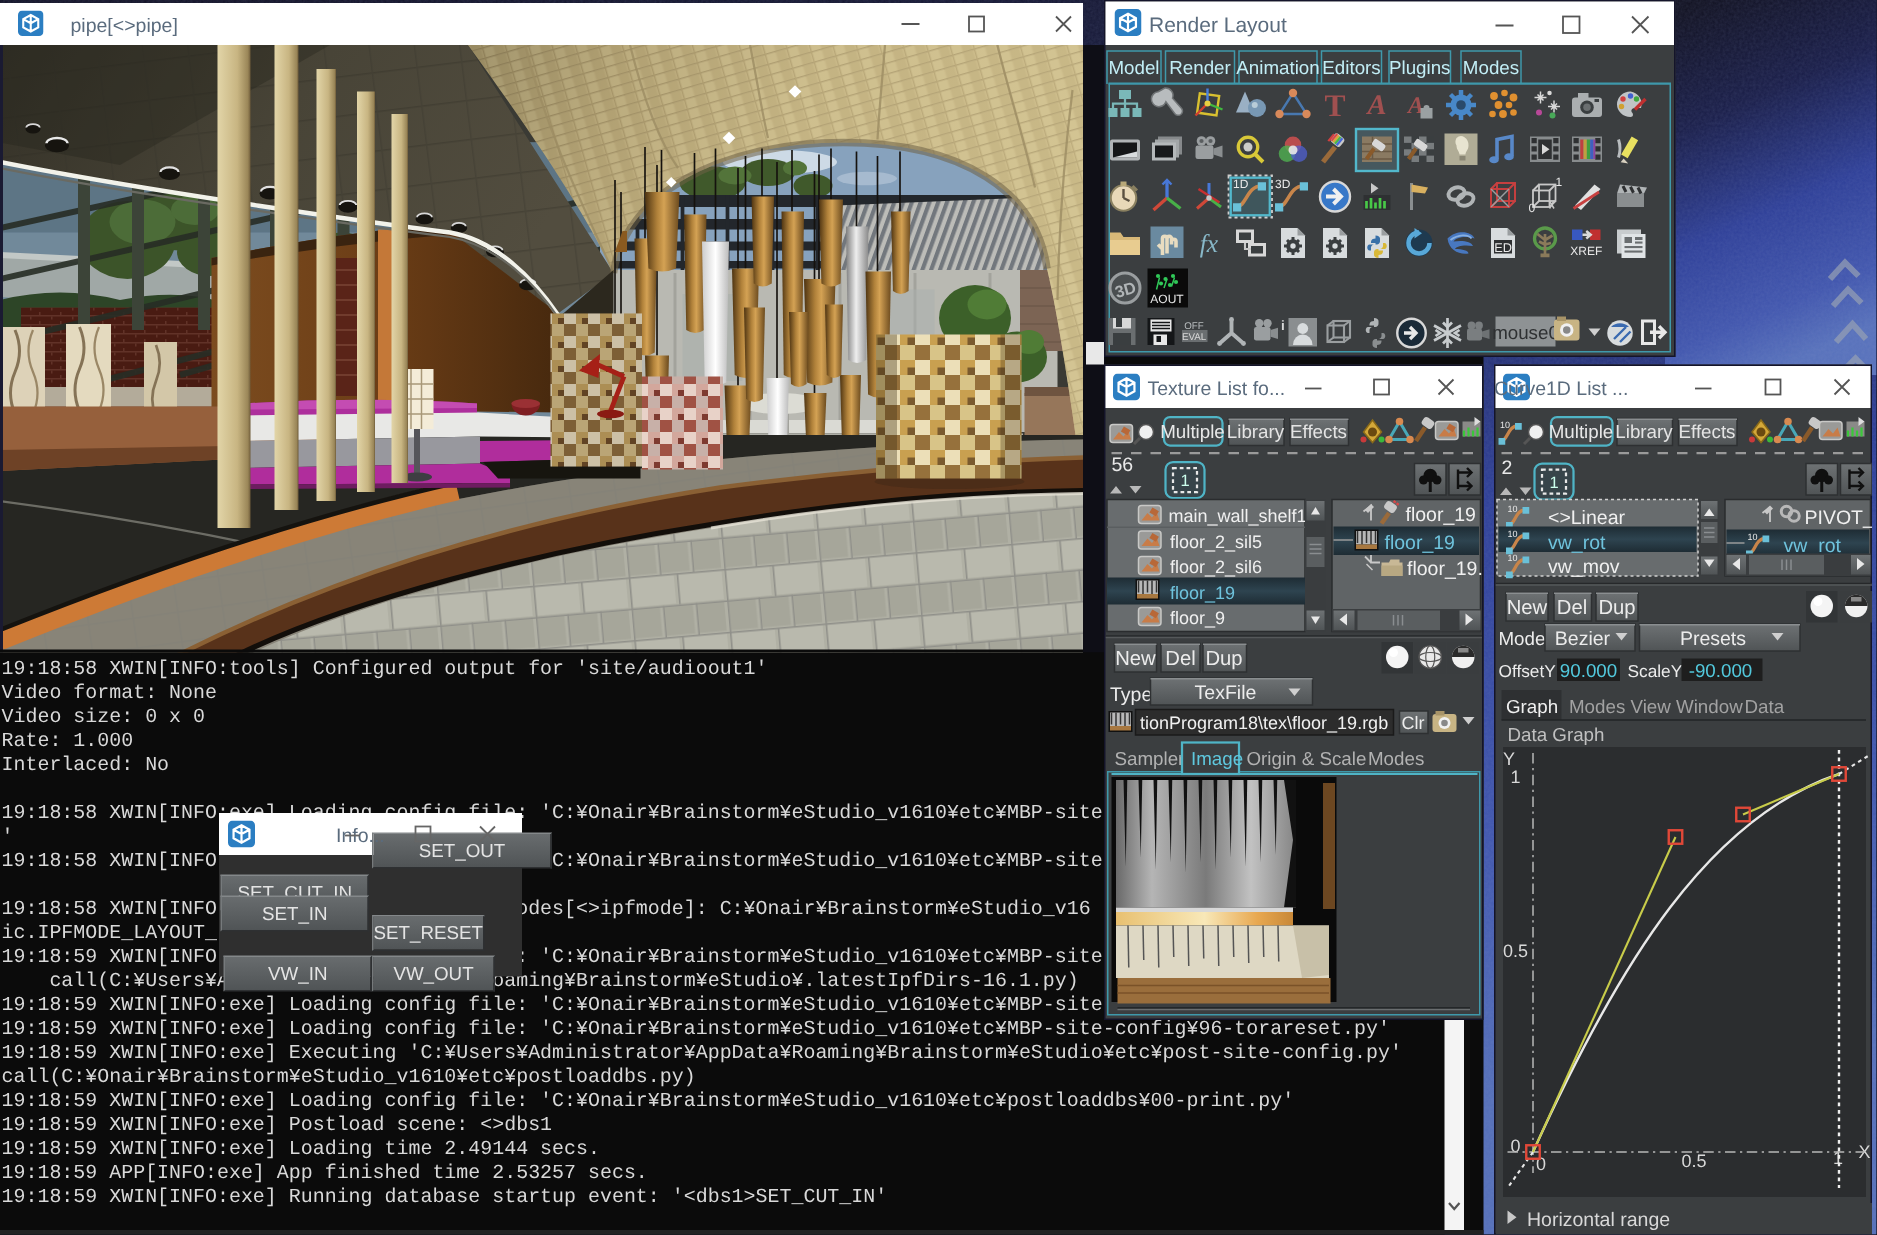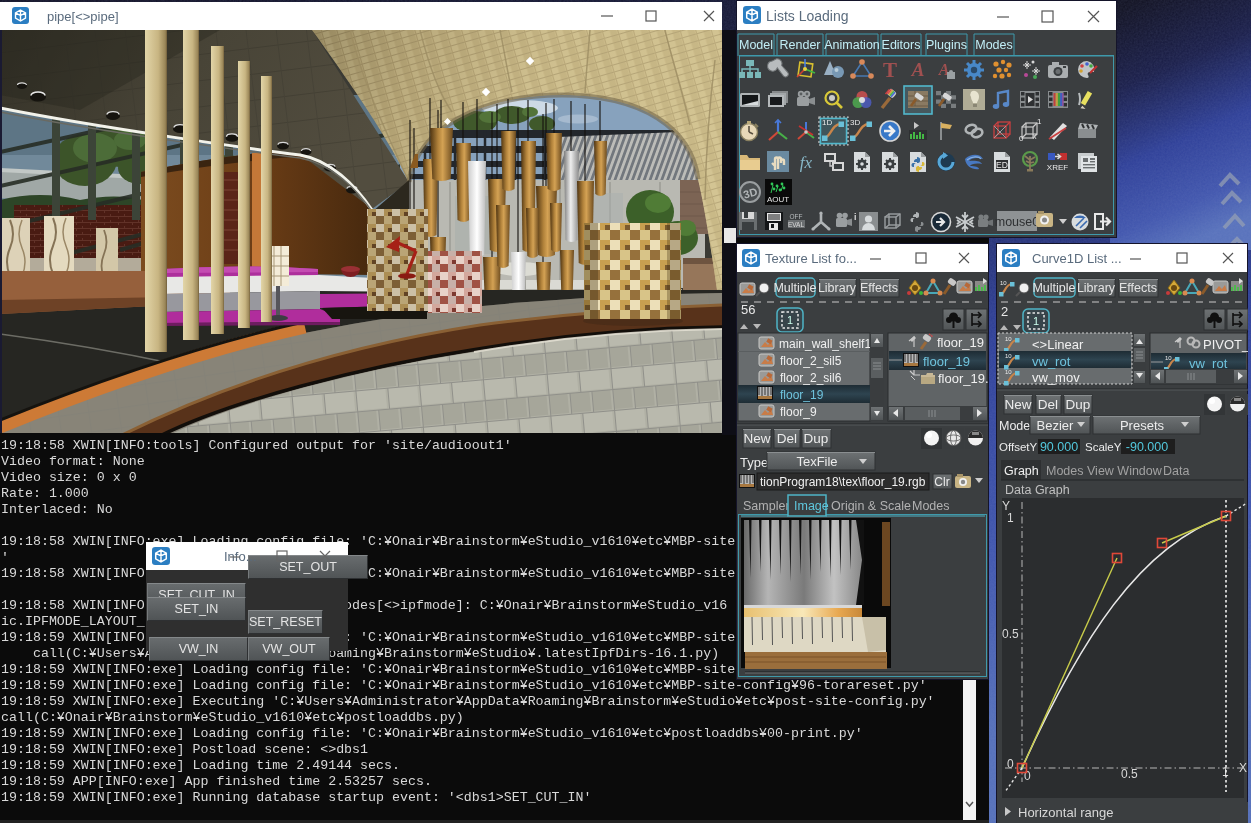--- a/index.html
+++ b/index.html
@@ -552,21 +552,21 @@
 <div class="gbtn" style="left:248px;top:598px;width:75px;height:24px;line-height:23px;z-index:11">SET_RESET</div>
 <div class="gbtn" style="left:149px;top:625px;width:99px;height:24px;line-height:23px;z-index:11">VW_IN</div>
 <div class="gbtn" style="left:248px;top:625px;width:82px;height:24px;line-height:23px;z-index:11">VW_OUT</div>
 
 <div class="panel" style="left:736px;top:0;width:381px;height:238px;z-index:5;border:1px solid #14142a;"></div>
 <div class="titlebar" style="left:737px;top:1px;width:379px;height:29px;z-index:6"></div>
 <svg class="abs" style="left:743px;top:6px;z-index:7" width="18" height="18" viewBox="0 0 17 17">
     <rect width="17" height="17" rx="3" fill="#2b7ec2"></rect>
     <path d="M8.5 3 L13.5 5.8 L13.5 11.2 L8.5 14 L3.5 11.2 L3.5 5.8 Z M8.5 3 L8.5 8.5 M3.5 5.8 L8.5 8.5 L13.5 5.8 M8.5 14 L8.5 8.5" fill="none" stroke="#fff" stroke-width="1.4"></path>
   </svg>
-<div class="ttext" style="left:766px;top:8px;z-index:7;font-size:14px;">Lists Loading</div>
+<div class="ttext" style="left:766px;top:8px;z-index:7;font-size:14px;">Render Layout</div>
 <svg class="abs" style="left:985px;top:2px;z-index:7" width="130" height="28" viewBox="0 0 130 28">
 <line x1="12" y1="15" x2="24" y2="15" stroke="#555" stroke-width="1.2"></line>
 <rect x="57" y="9" width="11" height="11" fill="none" stroke="#555" stroke-width="1.2"></rect>
 <path d="M103,9 L114,20 M114,9 L103,20" stroke="#555" stroke-width="1.2"></path>
 </svg>
 <div class="tealborder" style="left:739px;top:55px;width:375px;height:180px;z-index:6"></div>
 
 <svg class="abs" style="left:737px;top:30px;z-index:7" width="380" height="208" viewBox="0 0 380 208" id="listsvg">
 <g font-family="Liberation Sans" font-size="12.5" fill="#c2eef6" text-anchor="middle">
 <g stroke="#3f99ab" fill="none">
@@ -1362,21 +1362,21 @@
 <line x1="8" y1="400" x2="243" y2="400" stroke="#1e2022" stroke-width="1"></line>
     <line x1="8" y1="401" x2="243" y2="401" stroke="#6a6e70" stroke-width="1"></line>
 </svg>
 
 <div class="panel" style="left:996px;top:243px;width:252px;height:580px;z-index:5;border:1px solid #14142a;"></div>
 <div class="titlebar" style="left:997px;top:244px;width:250px;height:28px;z-index:6"></div>
 <svg class="abs" style="left:1002px;top:249px;z-index:7" width="18" height="18" viewBox="0 0 17 17">
     <rect width="17" height="17" rx="3" fill="#2b7ec2"></rect>
     <path d="M8.5 3 L13.5 5.8 L13.5 11.2 L8.5 14 L3.5 11.2 L3.5 5.8 Z M8.5 3 L8.5 8.5 M3.5 5.8 L8.5 8.5 L13.5 5.8 M8.5 14 L8.5 8.5" fill="none" stroke="#fff" stroke-width="1.4"></path>
   </svg>
-<div class="ttext" style="left:996px;top:251px;z-index:7;font-size:13px;margin-left:36px;">Curve1D List ...</div>
+<div class="ttext" style="left:996px;top:251px;z-index:7;font-size:13px;">Curve1D List ...</div>
 <svg class="abs" style="left:1120px;top:244px;z-index:7" width="128" height="28" viewBox="0 0 128 28">
 <line x1="10" y1="15" x2="21" y2="15" stroke="#555" stroke-width="1.2"></line>
 <rect x="57" y="9" width="10" height="10" fill="none" stroke="#555" stroke-width="1.2"></rect>
 <path d="M103,9 L113,19 M113,9 L103,19" stroke="#555" stroke-width="1.2"></path>
 </svg>
 <svg class="abs" style="left:997px;top:272px;z-index:7" width="251" height="551" viewBox="0 0 251 551" font-family="Liberation Sans">
 <defs>
 <g id="curvico">
         <path d="M1,14 C5,14 5,4 12,4" fill="none" stroke="#c8854a" stroke-width="2.2"></path>
         <rect x="-1" y="12" width="4.5" height="4.5" fill="#6ac0d8"></rect>

